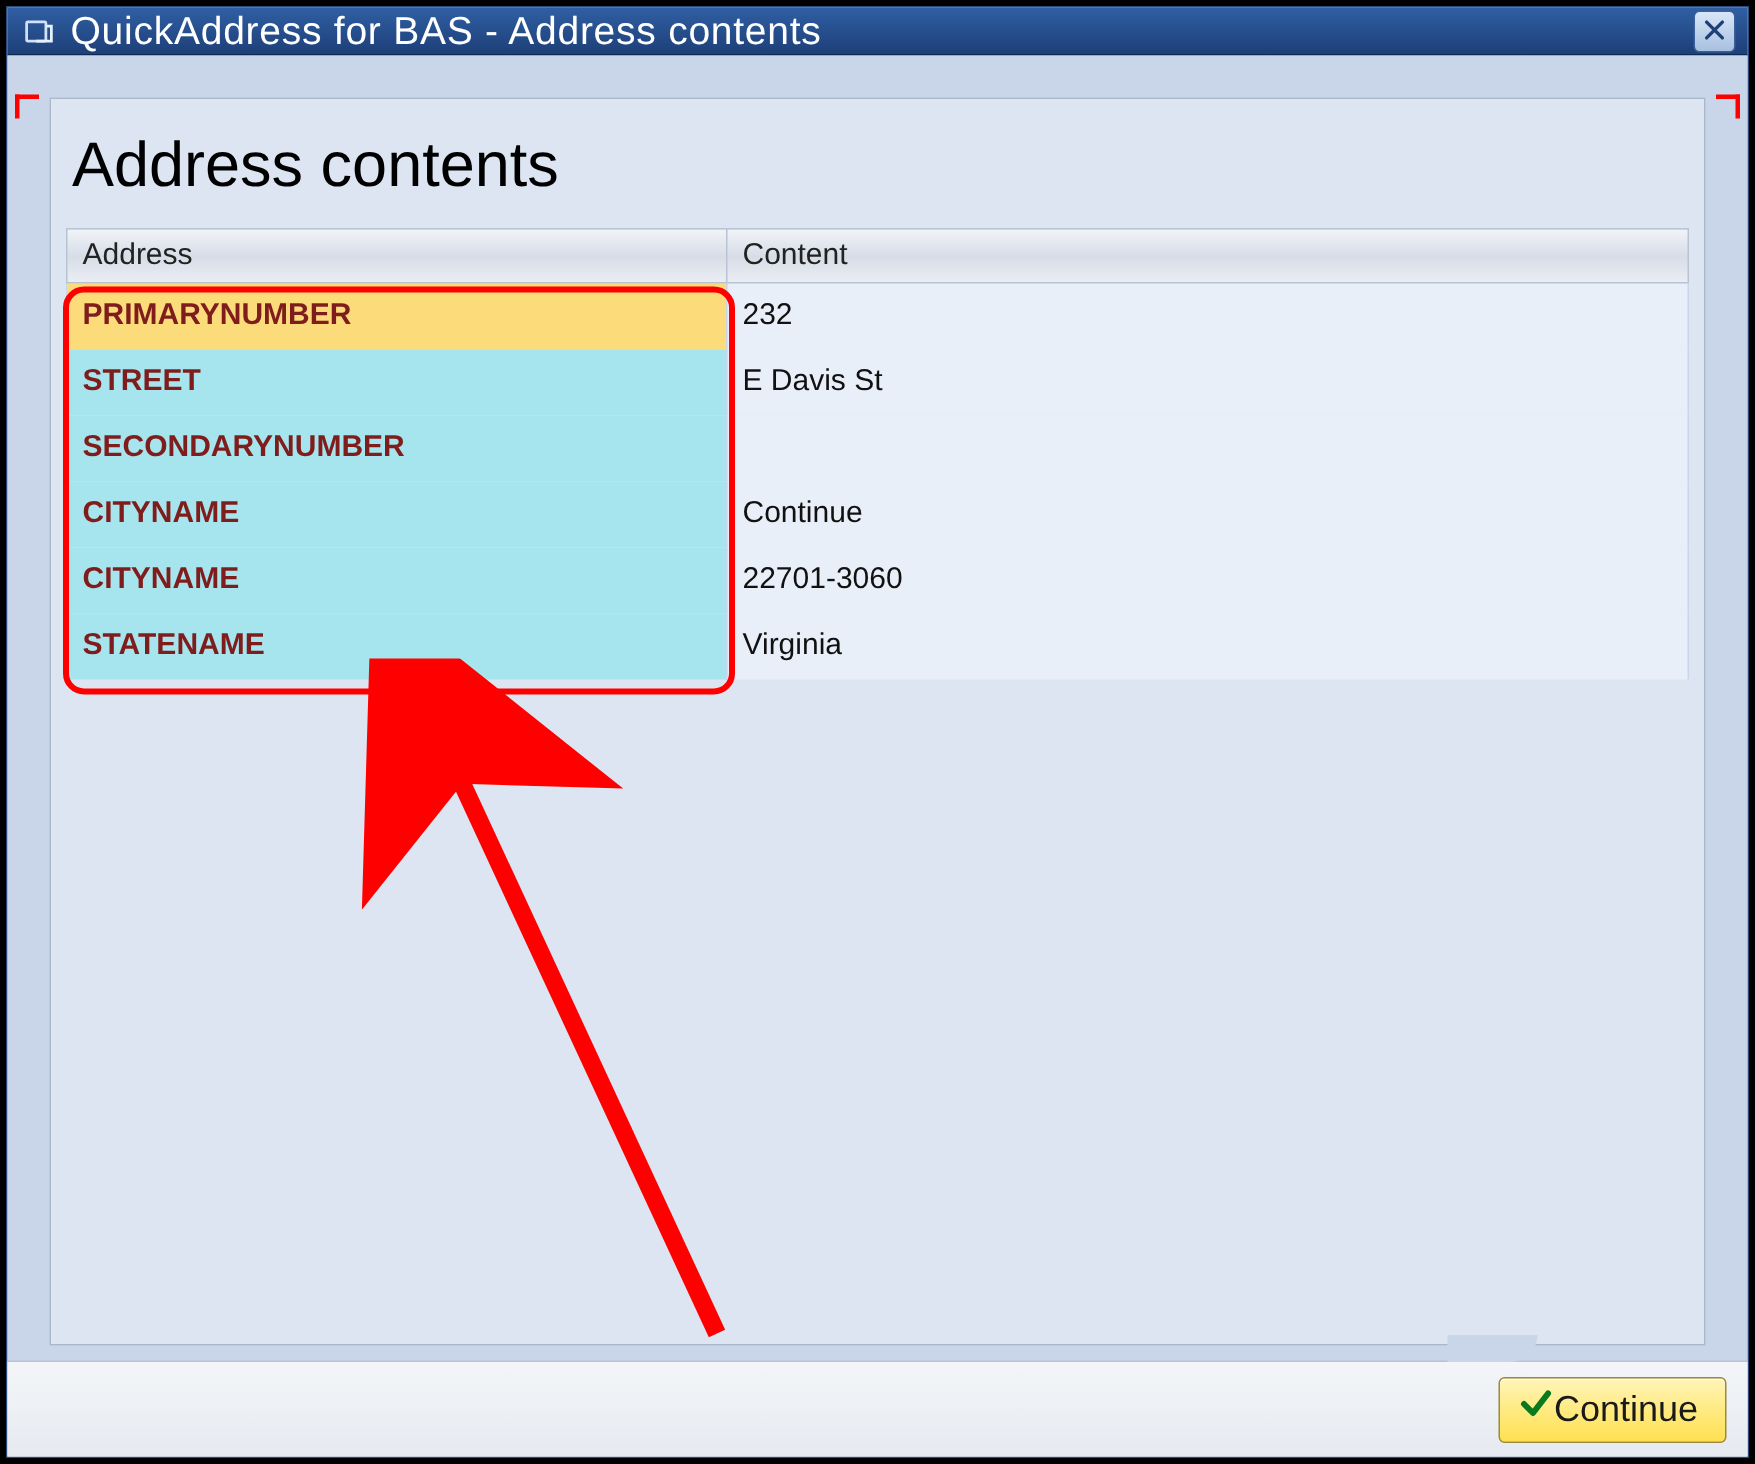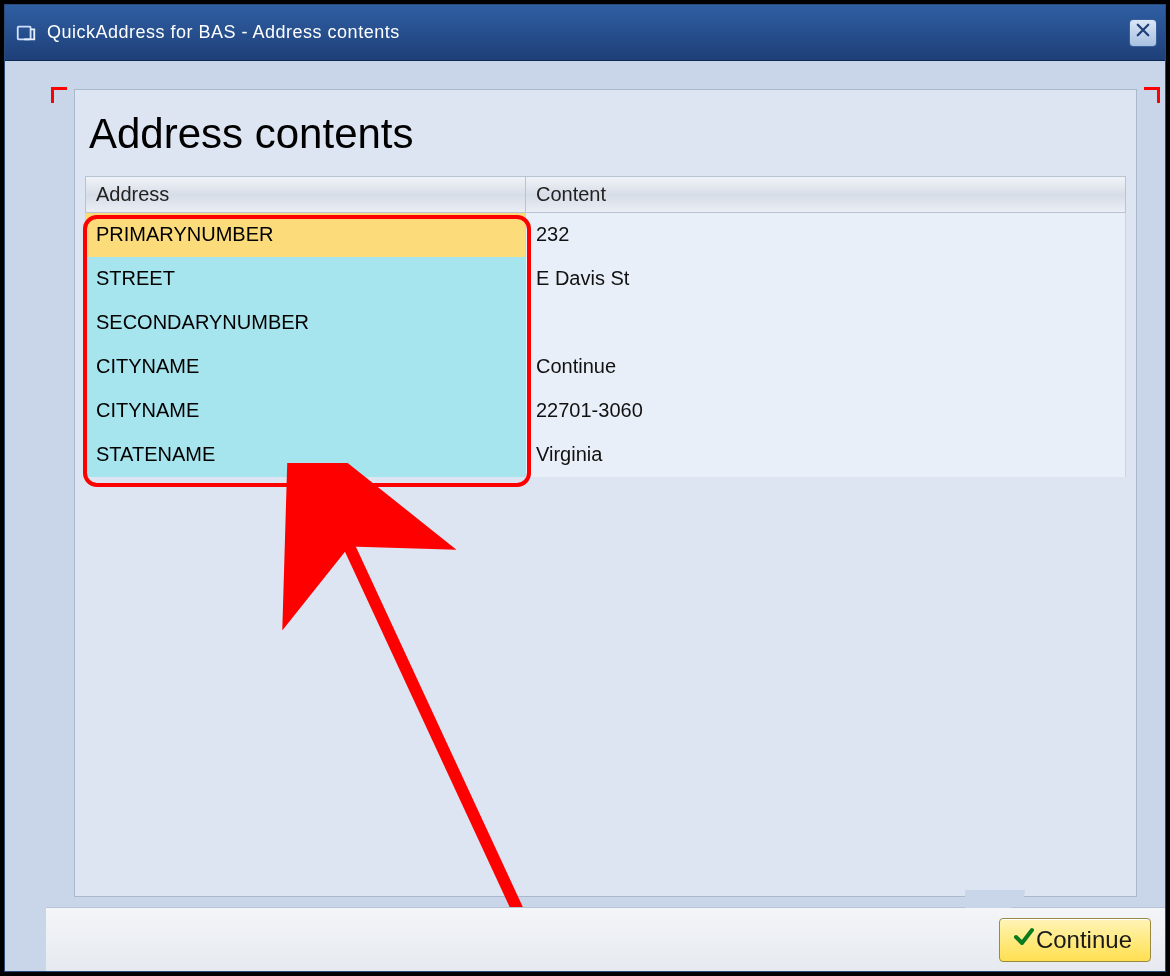--- a/index.html
+++ b/index.html
@@ -12,26 +12,26 @@
     position: relative;
   }
   .window {
     position: absolute;
     left: 4px; top: 4px; right: 4px; bottom: 4px;
     background: #c9d6e9;
     border: 1px solid #2a4a7a;
     display: flex; flex-direction: column;
   }
   .titlebar {
-    height: 56px;
+    height: 32px;
     background: linear-gradient(to bottom, #2f5fa3 0%, #1e3f78 100%);
     color: #fff;
     display: flex; align-items: center;
     padding: 0 8px 0 10px;
-    font-size: 18px;
+    font-size: 26px;
     border-bottom: 1px solid #0d2a55;
   }
   .titlebar .window-icon {
     width: 22px; height: 22px;
     margin-right: 10px;
     display: inline-flex; align-items: center; justify-content: center;
     color: #bcd1ef;
   }
   .titlebar .window-title { flex: 1; font-weight: normal; letter-spacing: 0.5px; }
   .titlebar .close-btn {
@@ -40,21 +40,21 @@
     border: 1px solid #3a5f9a;
     border-radius: 4px;
     display: flex; align-items: center; justify-content: center;
     cursor: pointer;
   }
   .titlebar .close-btn svg { width: 18px; height: 18px; }
   .body {
     flex: 1;
     background: #c9d6e9;
     position: relative;
-    display: flex; flex-direction: column; padding-left: 41px;
+    display: flex; flex-direction: column;
   }
   .content-area {
     flex: 1;
     margin: 28px 28px 10px 28px;
     background: #dce5f1;
     border: 1px solid #aab8cc;
     position: relative;
     padding: 20px 10px 10px 10px;
   }
   .corner-tl, .corner-tr, .corner-bl, .corner-br {
@@ -89,21 +89,22 @@
     border-right: 1px solid #c9d6e9;
     height: 44px;
     vertical-align: middle;
   }
   table.address-table tr.data-row td.content-cell {
     background: #e9eff8;
     color: #111;
   }
   table.address-table tr.data-row td.addr-cell {
     background: #a7e5ee;
-    color: #000000;
+    color: #7f1d1d;
+    font-weight: bold;
   }
   table.address-table tr.data-row.selected td.addr-cell {
     background: #fcdc7a;
   }
   .highlight-box {
     position: absolute;
     border: 4px solid #ff0000;
     border-radius: 14px;
     pointer-events: none;
   }

